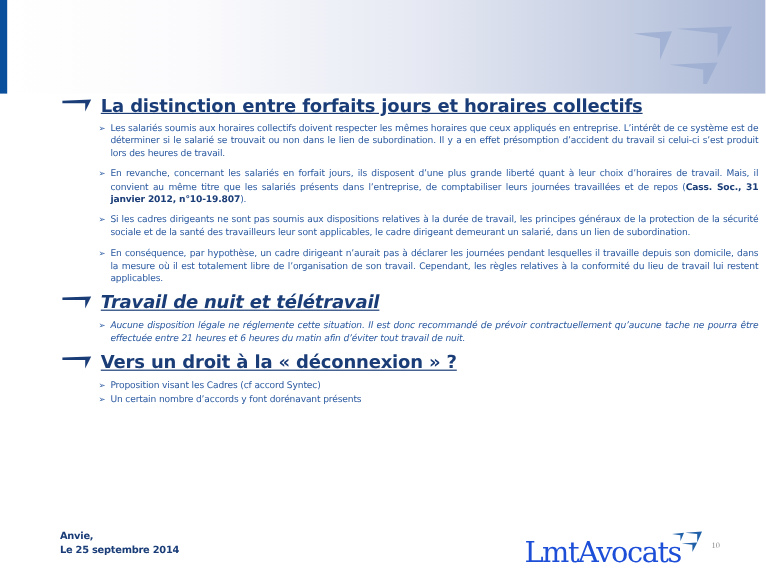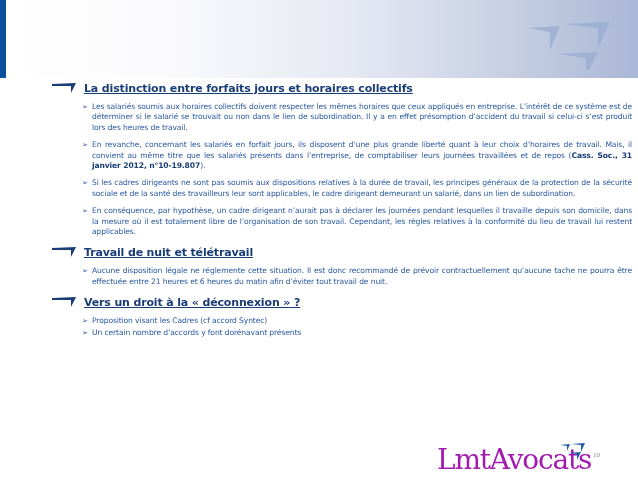--- a/index.html
+++ b/index.html
@@ -28,21 +28,21 @@
     .section { position: relative; }
     .section-heading {
       display: flex; align-items: center;
       height: 16px;
     }
     .heading-icon {
       width: 30px; height: 12px; flex: 0 0 30px; margin-right: 4px;
     }
     .heading-text {
       font-family: "DejaVu Sans", sans-serif;
-      font-size: 11px; font-weight: bold; color: #1a3d78;
+      font-size: 15px; font-weight: bold; color: #1a3d78;
       text-decoration: underline; letter-spacing: -0.15px;
     }
     .bullets { margin-left: 32px; margin-top: 6px; width: 550px; }
     .bullet {
       display: flex; font-size: 7.6px; line-height: 10.4px; color: #2a59a0;
       margin-bottom: 7px; text-align: justify; letter-spacing: -0.12px;
     }
     .bullets.tight .bullet { margin-bottom: 1px; }
     .bullet-arrow { flex: 0 0 10px; color: #2a59a0; font-size: 7px; }
     .bullet-text { flex: 1; }
@@ -51,21 +51,21 @@
     .footer-left {
       position: absolute; left: 50px; top: 440px;
       font-size: 8.2px; font-weight: bold; color: #1a3d78; line-height: 12px;
       letter-spacing: -0.2px;
     }
     .footer-logo {
       position: absolute; left: 437px; top: 444px; height: 32px; width: 150px;
     }
     .footer-logo-text {
       position: absolute; left: 0; top: 2px;
-      font-family: "DejaVu Serif", serif; font-size: 28px; color: #a21caf;
+      font-family: "DejaVu Serif", serif; font-size: 24px; color: #1d4ed8;
       letter-spacing: -1.2px; line-height: 28px;
     }
     .footer-logo-mark { position: absolute; left: 123px; top: -2px; width: 26px; height: 18px; }
     .page-number {
       position: absolute; left: 593px; top: 451px;
       font-size: 7px; color: #8a8a8a; font-family: Liberation Serif, serif;
     }
   </style>
 </head>
 <body>
@@ -108,21 +108,21 @@
           <span class="bullet-arrow">➢</span>
           <span class="bullet-text">Si les cadres dirigeants ne sont pas soumis aux dispositions relatives à la durée de travail, les principes généraux de la protection de la sécurité sociale et de la santé des travailleurs leur sont applicables, le cadre dirigeant demeurant un salarié, dans un lien de subordination.</span>
         </div>
         <div class="bullet">
           <span class="bullet-arrow">➢</span>
           <span class="bullet-text">En conséquence, par hypothèse, un cadre dirigeant n’aurait pas à déclarer les journées pendant lesquelles il travaille depuis son domicile, dans la mesure où il est totalement libre de l’organisation de son travail. Cependant, les règles relatives à la conformité du lieu de travail lui restent applicables.</span>
         </div>
       </div>
     </div>
 
-    <div class="section" style="margin-top:4px;">
+    <div class="section" style="margin-top:4px;font-style:italic;">
       <div class="section-heading">
         <svg class="heading-icon" viewBox="0 0 30 12">
           <polygon points="2,2 26,1 21,11 21,4 2,4" fill="#1a3d78"></polygon>
         </svg>
         <span class="heading-text">Travail de nuit et télétravail</span>
       </div>
       <div class="bullets">
         <div class="bullet">
           <span class="bullet-arrow">➢</span>
           <span class="bullet-text">Aucune disposition légale ne réglemente cette situation. Il est donc recommandé de prévoir contractuellement qu’aucune tache ne pourra être effectuée entre 21 heures et 6 heures du matin afin d’éviter tout travail de nuit.</span>
@@ -144,20 +144,24 @@
         </div>
         <div class="bullet">
           <span class="bullet-arrow">➢</span>
           <span class="bullet-text">Un certain nombre d’accords y font dorénavant présents</span>
         </div>
       </div>
     </div>
 
   </div>
 
+  <div class="footer-left">
+    <div>Anvie,</div>
+    <div>Le 25 septembre 2014</div>
+  </div>
 
   <div class="footer-logo">
     <span class="footer-logo-text">LmtAvocats</span>
     <svg class="footer-logo-mark" viewBox="0 0 26 18">
       <polygon points="0,3 10,2 7,9 7,4" fill="#1f5fa8"></polygon>
       <polygon points="11,2 25,1 21,10 21,3" fill="#1f5fa8"></polygon>
       <polygon points="8,11 21,10 17,18 17,12" fill="#1f5fa8"></polygon>
     </svg>
   </div>
 

